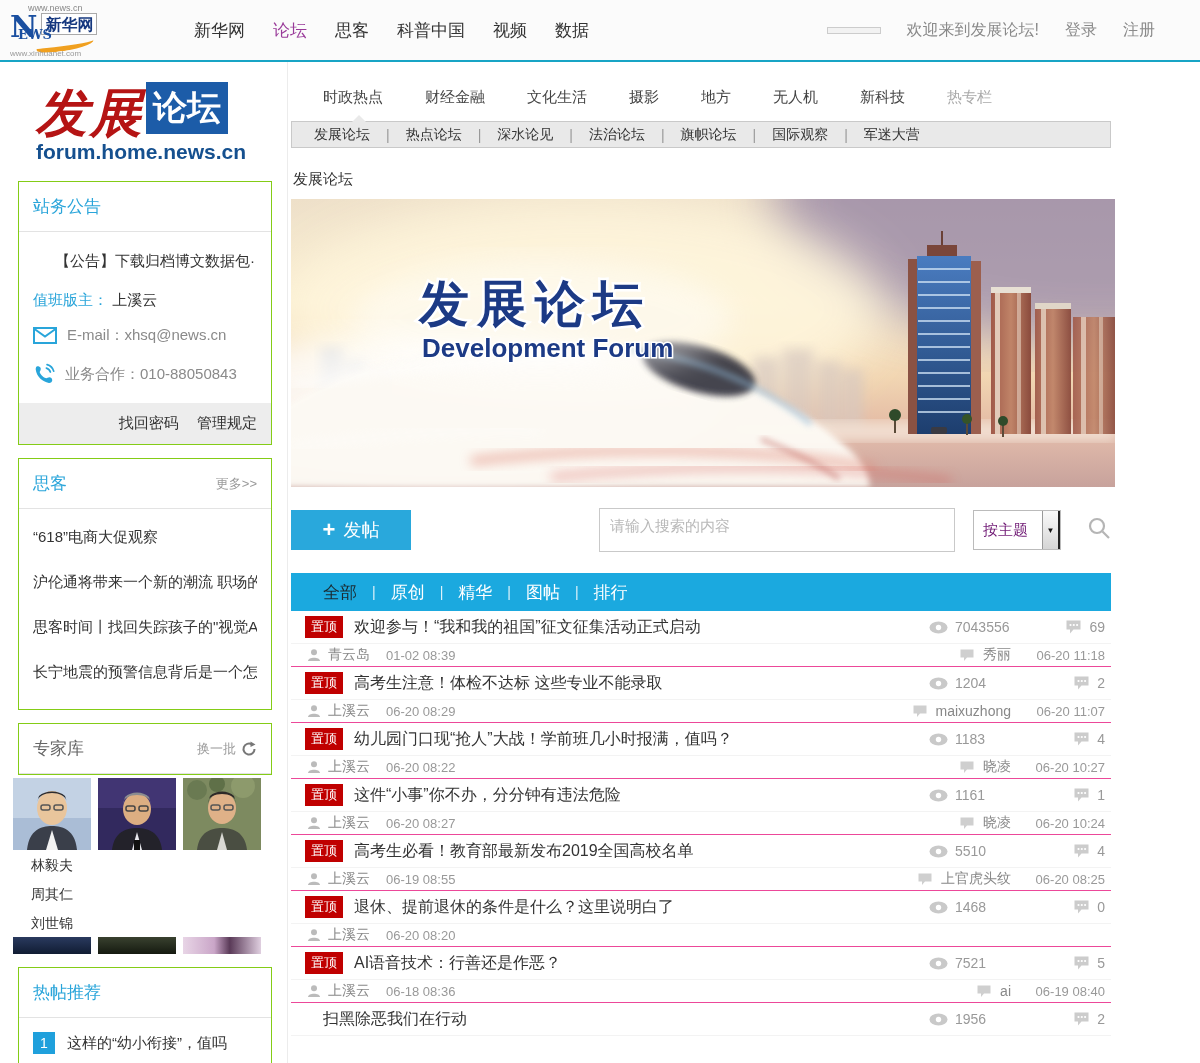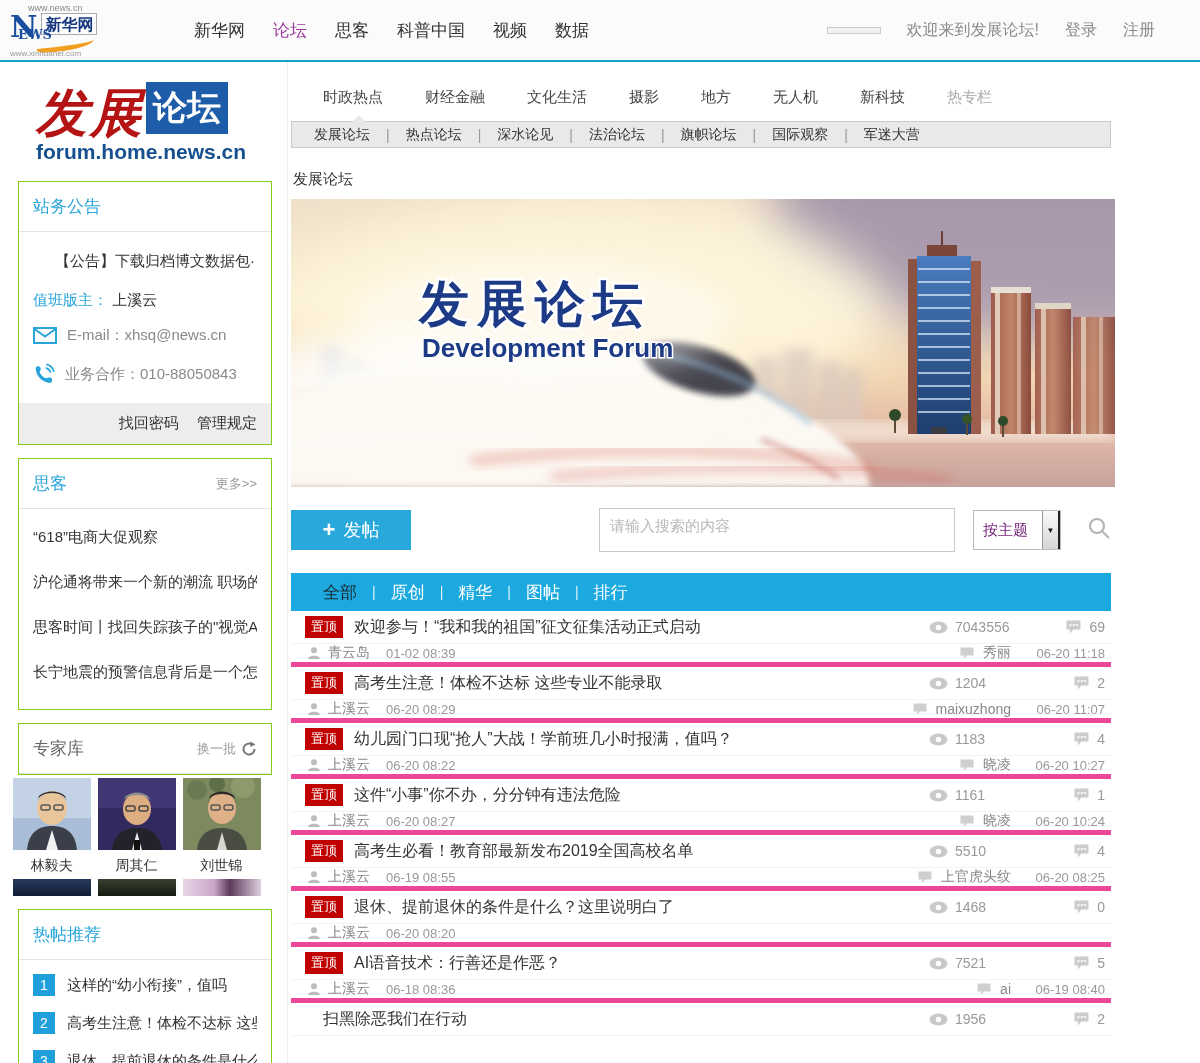--- a/index.html
+++ b/index.html
@@ -42,21 +42,21 @@
   .notice-link { text-align:right; padding:14px 2px 6px 0; color:#333; cursor:pointer; }
   .mod-row { padding:14px 0 4px 0; }
   .mod-label { color:#2aa5da; }
   .icon-row { display:flex; align-items:center; gap:10px; padding:12px 0 6px 0; color:#8a8a8a; }
   .panel-foot { background:#ededed; margin-top:12px; padding:11px 14px; text-align:right; font-size:15px; color:#333; }
   .panel-foot span { margin-left:14px; cursor:pointer; }
   .sike-list { padding:6px 14px 14px 14px; }
   .sike-list div { font-size:15px; color:#333; padding:13px 0; white-space:nowrap; overflow:hidden; cursor:pointer; }
   .experts-photos { display:flex; gap:7px; padding:3px 5px 0 5px; }
   .experts-photos svg { display:block; }
-  .experts-names { display:flex; padding:0 5px; }
+  .experts-names { display:flex; padding:0 5px;flex-direction:column; }
   .experts-names span { width:78px; margin-right:7px; text-align:center; font-size:14px; color:#333; padding:7px 0 4px 0; }
   .experts-strip { display:flex; gap:7px; padding:0 5px; }
   .experts-strip div { width:78px; height:17px; }
   .strip1 { background:linear-gradient(#2a3a5e,#101c33); }
   .strip2 { background:linear-gradient(#39412f,#151a10); }
   .strip3 { background:linear-gradient(90deg,#e8d5e6,#caa6c8 40%,#5a3a58 60%,#e0cfe0); }
   .hot-list { padding:6px 14px 0 14px; }
   .hot-item { display:flex; align-items:center; gap:12px; padding:8px 0; font-size:15px; white-space:nowrap; overflow:hidden; cursor:pointer; }
   .hot-num { flex:none; width:22px; height:22px; background:#1fa0dc; color:#fff; font-size:14px; display:flex; align-items:center; justify-content:center; }
 
@@ -97,21 +97,21 @@
   .threads { }
   .t-row { }
   .t-line1 { display:flex; align-items:center; height:33px; border-bottom:1px solid #f3f3f3; padding:0 6px 0 14px; }
   .pin { flex:none; background:#c00000; color:#fff; font-size:13px; padding:2px 6px; margin-right:11px; cursor:pointer; }
   .t-title { font-size:16px; color:#333; white-space:nowrap; overflow:hidden; flex:1; cursor:pointer; }
   .t-stats { flex:none; display:flex; align-items:center; color:#999; font-size:14px; }
   .stat { display:flex; align-items:center; gap:7px; }
   .stat.views { width:118px; }
   .stat.comments { width:58px; justify-content:flex-end; }
   .t-pages { height:23px; line-height:20px; color:#999; font-size:13px; padding-left:50px; border-bottom:1px solid #f3f3f3; }
-  .t-line2 { display:flex; align-items:center; height:23px; padding:0 6px 0 16px; border-bottom:5px solid #ec4899; color:#999; font-size:13px; }
+  .t-line2 { display:flex; align-items:center; height:23px; padding:0 6px 0 16px; border-bottom:1px solid #ec4899; color:#999; font-size:13px; }
   .t-author { color:#888; font-size:14px; margin:0 16px 0 7px; }
   .t-reply { margin-left:auto; display:flex; align-items:center; gap:8px; }
   .t-replier { color:#888; font-size:14px; }
   .t-rtime { width:86px; text-align:right; }
 </style>
 </head>
 <body>
 
 <div class="topbar">
   <div class="logo">

